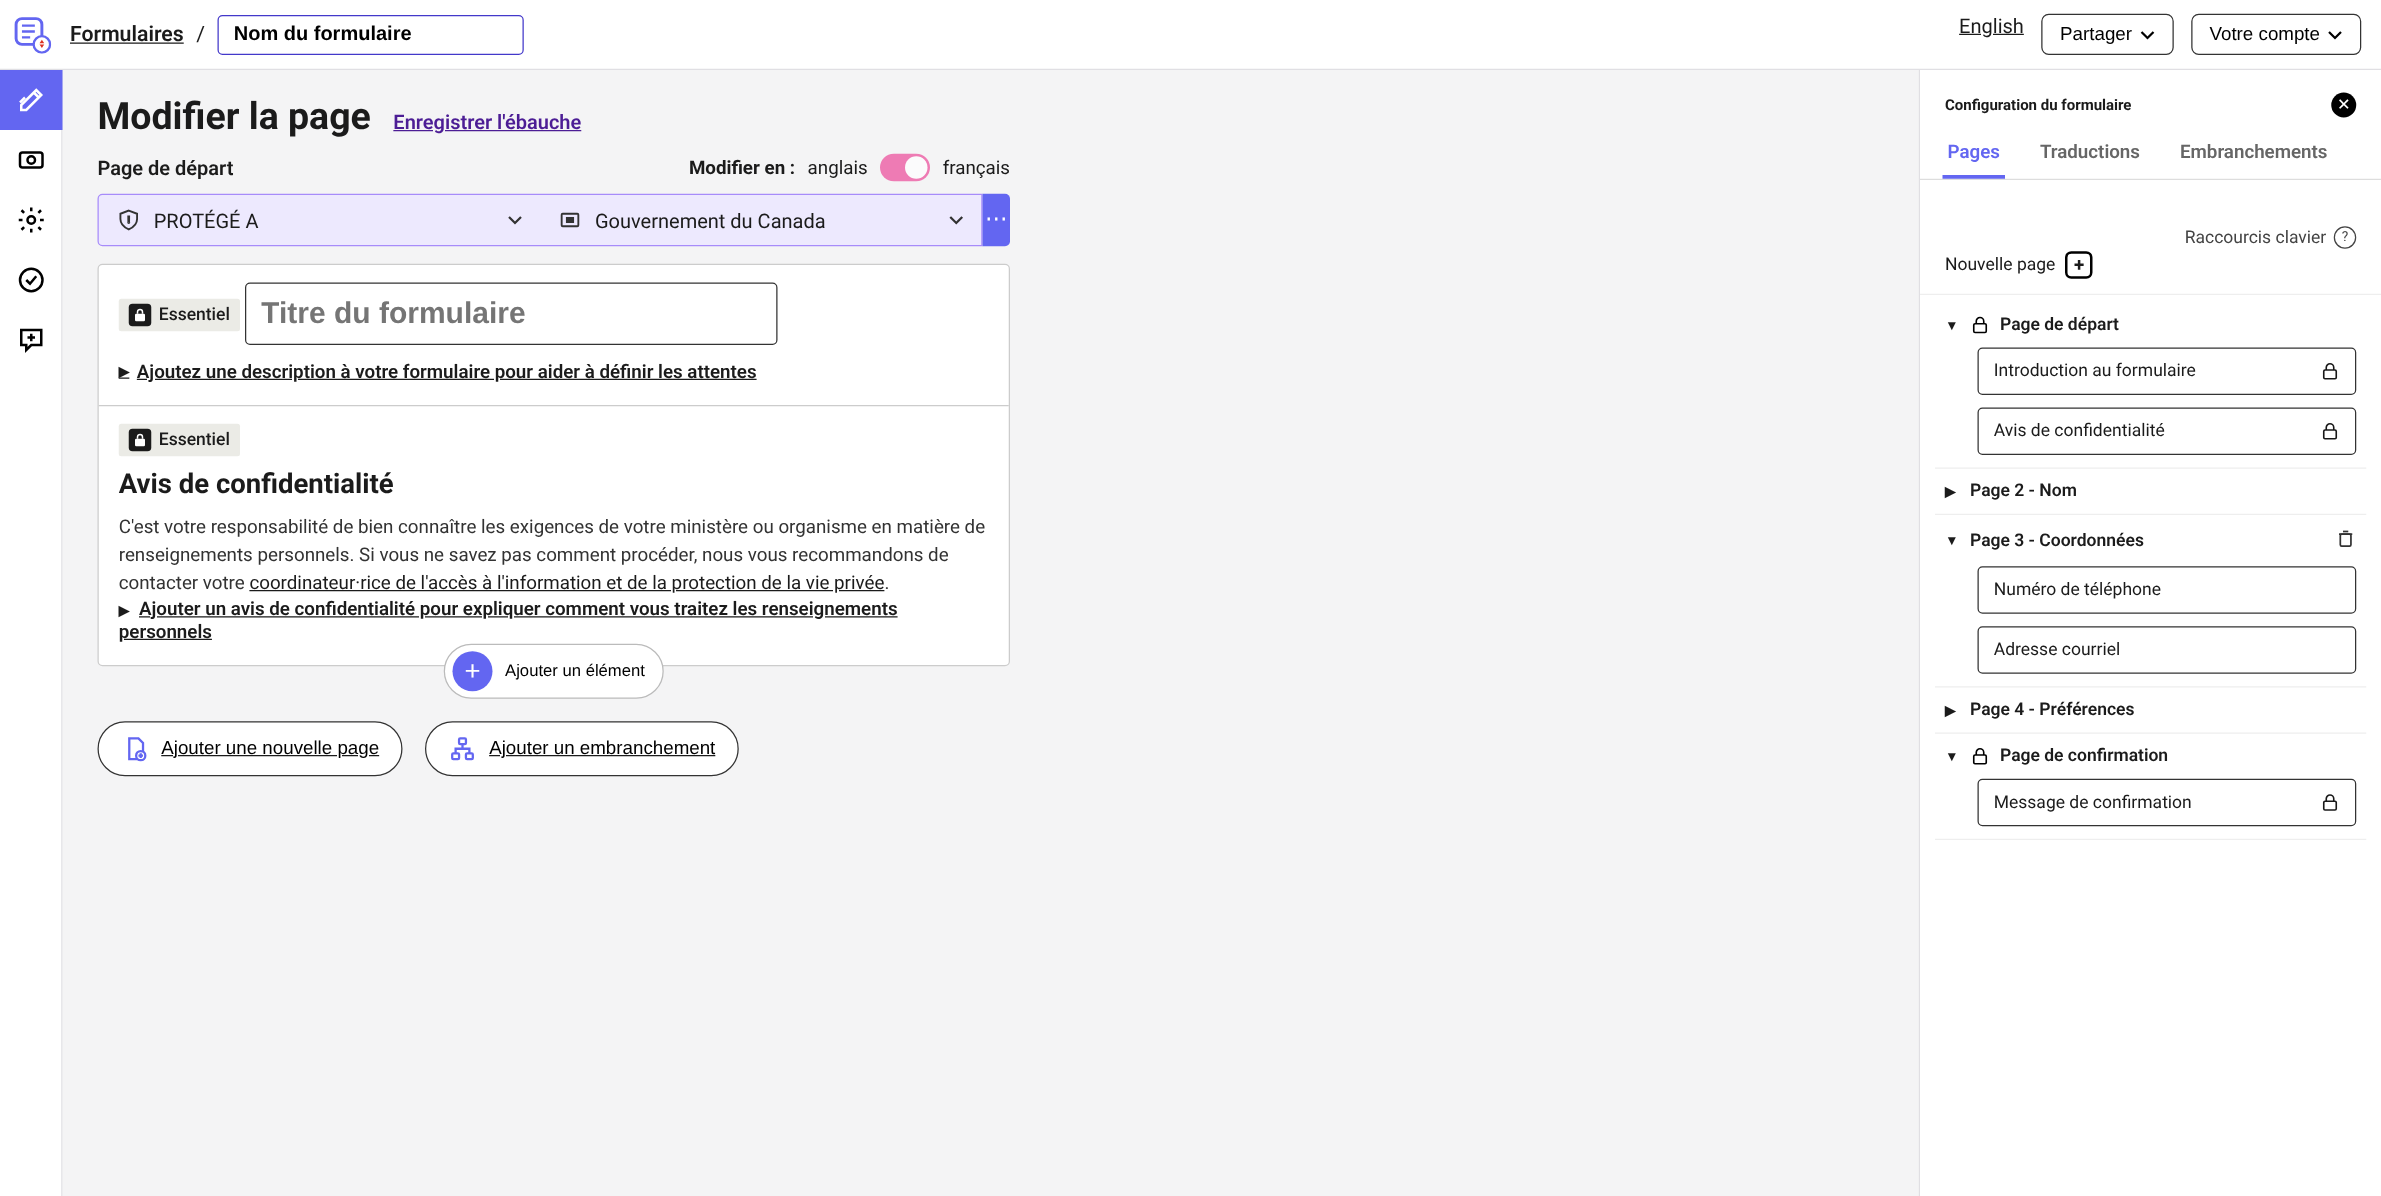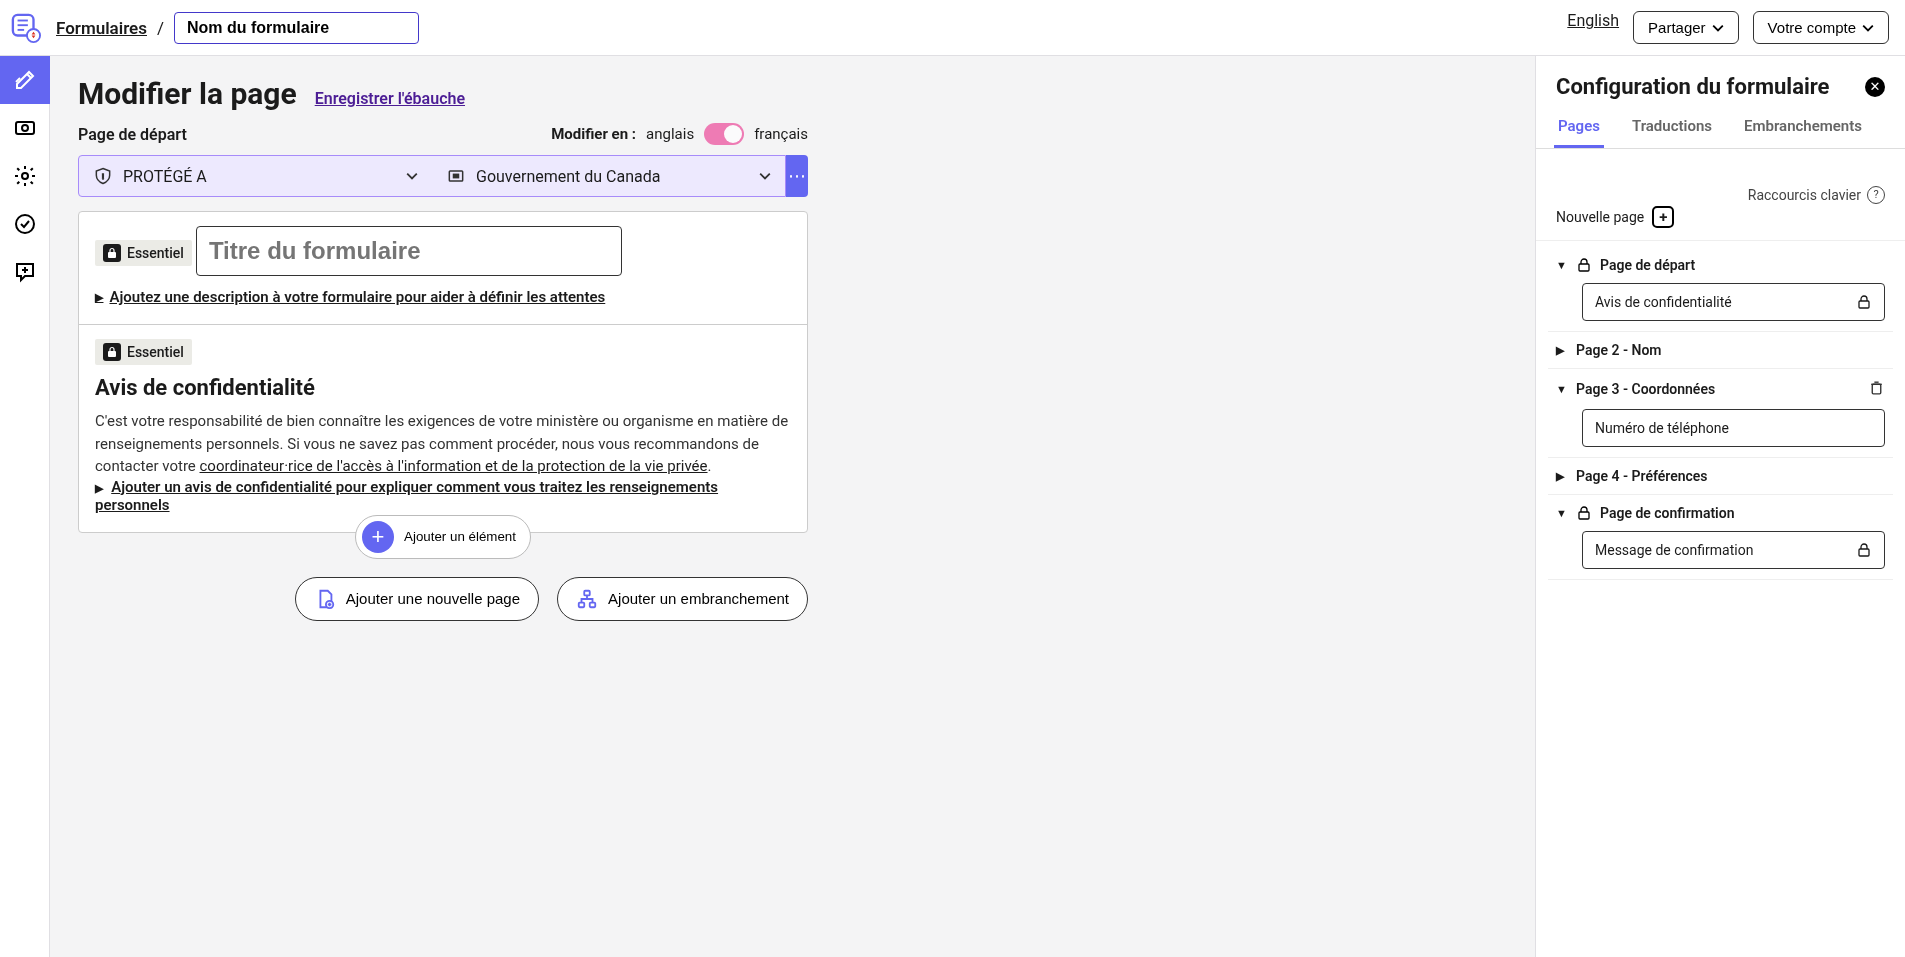--- a/index.html
+++ b/index.html
@@ -53,27 +53,27 @@
 .disclosure { display:flex; align-items:center; gap:6px; font-size:15px; font-weight:600; text-decoration:underline; cursor:pointer; }
 .tri { font-size:11px; }
 
 .privacy-title { font-size:22px; font-weight:700; margin-bottom:10px; }
 .privacy-body { font-size:15px; line-height:1.5; color:#333; }
 .privacy-body a { text-decoration:underline; color:#1b1b1b; }
 
 .add-element-btn { display:flex; align-items:center; gap:10px; margin:-6px auto 18px; width:fit-content; padding:5px 14px 5px 6px; background:#fff; border:1px solid #bbb; border-radius:28px; cursor:pointer; position:relative; top:-18px; }
 .plus-circ { width:32px; height:32px; border-radius:50%; background:#6366f1; display:flex; align-items:center; justify-content:center; color:#fff; font-size:22px; }
 
-.bottom-actions { display:flex; gap:18px; justify-content:flex-end; max-width:730px; margin-top:0; }
+.bottom-actions { display:flex; gap:18px; justify-content:flex-start; max-width:730px; margin-top:0;text-decoration:underline; }
 .pill-btn { display:flex; align-items:center; gap:10px; border:1px solid #333; background:#fff; padding:10px 18px; border-radius:24px; font-size:15px; cursor:pointer; }
 .pill-btn svg { width:22px; height:22px; }
 
 .rightpanel { width:370px; background:#fff; border-left:1px solid #e0dfe3; display:flex; flex-direction:column; }
 .rp-header { display:flex; align-items:center; justify-content:space-between; padding:18px 20px 8px; }
-.rp-header h2 { font-size:22px; font-weight:700;text-align:center; }
+.rp-header h2 { font-size:12px; font-weight:700;text-align:center; }
 .close-circ { width:20px; height:20px; border-radius:50%; background:#000; color:#fff; display:flex; align-items:center; justify-content:center; font-size:13px; cursor:pointer; }
 .rp-tabs { display:flex; border-bottom:1px solid #ddd; padding-left:18px; gap:24px; }
 .rp-tab { padding:10px 4px; font-size:15px; font-weight:600; color:#666; cursor:pointer; border-bottom:3px solid transparent; }
 .rp-tab.active { color:#6366f1; border-bottom-color:#6366f1; }
 .rp-toolbar { display:flex; align-items:center; justify-content:space-between; padding:12px 20px; border-bottom:1px solid #eee; font-size:14px; }
 .new-page { display:flex; align-items:center; gap:8px; cursor:pointer;margin-top:45px; }
 .plus-sq { width:22px; height:22px; border:2px solid #000; border-radius:5px; display:flex; align-items:center; justify-content:center; font-size:15px; font-weight:700; }
 .shortcuts { display:flex; align-items:center; gap:6px; color:#444; }
 .q-circ { width:18px; height:18px; border:1.5px solid #444; border-radius:50%; display:flex; align-items:center; justify-content:center; font-size:11px; }
 
@@ -300,20 +300,27 @@
         <div class="tree-head">
           <span class="tree-arrow">▼</span>
           <svg class="lock-outline" viewBox="0 0 16 16">
               <rect x="3" y="7" width="10" height="7" rx="1" fill="none" stroke="#000" stroke-width="1.3"></rect>
               <path d="M5 7V5a3 3 0 016 0v2" fill="none" stroke="#000" stroke-width="1.3"></path>
             </svg>
           <span>Page de départ</span>
         </div>
         <div class="tree-children">
           <div class="tree-leaf">
+            <span>Introduction au formulaire</span>
+            <svg class="lock-outline" viewBox="0 0 16 16">
+                <rect x="3" y="7" width="10" height="7" rx="1" fill="none" stroke="#000" stroke-width="1.3"></rect>
+                <path d="M5 7V5a3 3 0 016 0v2" fill="none" stroke="#000" stroke-width="1.3"></path>
+              </svg>
+          </div>
+          <div class="tree-leaf">
             <span>Avis de confidentialité</span>
             <svg class="lock-outline" viewBox="0 0 16 16">
                 <rect x="3" y="7" width="10" height="7" rx="1" fill="none" stroke="#000" stroke-width="1.3"></rect>
                 <path d="M5 7V5a3 3 0 016 0v2" fill="none" stroke="#000" stroke-width="1.3"></path>
               </svg>
           </div>
         </div>
       </div>
 
       <div class="tree-node">
@@ -330,20 +337,23 @@
           <span class="trash"><svg viewBox="0 0 16 16" fill="none" stroke="#000" stroke-width="1.3">
                 <rect x="4" y="5" width="8" height="9" rx="1"></rect>
                 <line x1="3" y1="5" x2="13" y2="5"></line>
                 <line x1="6" y1="3" x2="10" y2="3"></line>
               </svg></span>
         </div>
         <div class="tree-children">
           <div class="tree-leaf">
             <span>Numéro de téléphone</span>
           </div>
+          <div class="tree-leaf">
+            <span>Adresse courriel</span>
+          </div>
         </div>
       </div>
 
       <div class="tree-node">
         <div class="tree-head">
           <span class="tree-arrow">▶</span>
           <span>Page 4 - Préférences</span>
         </div>
       </div>
 

